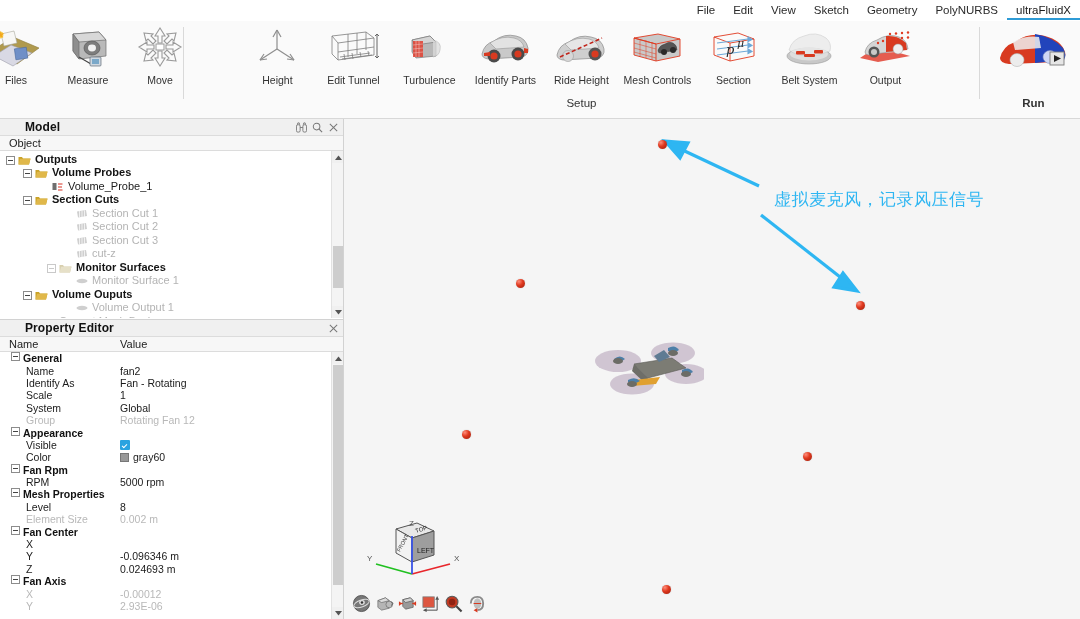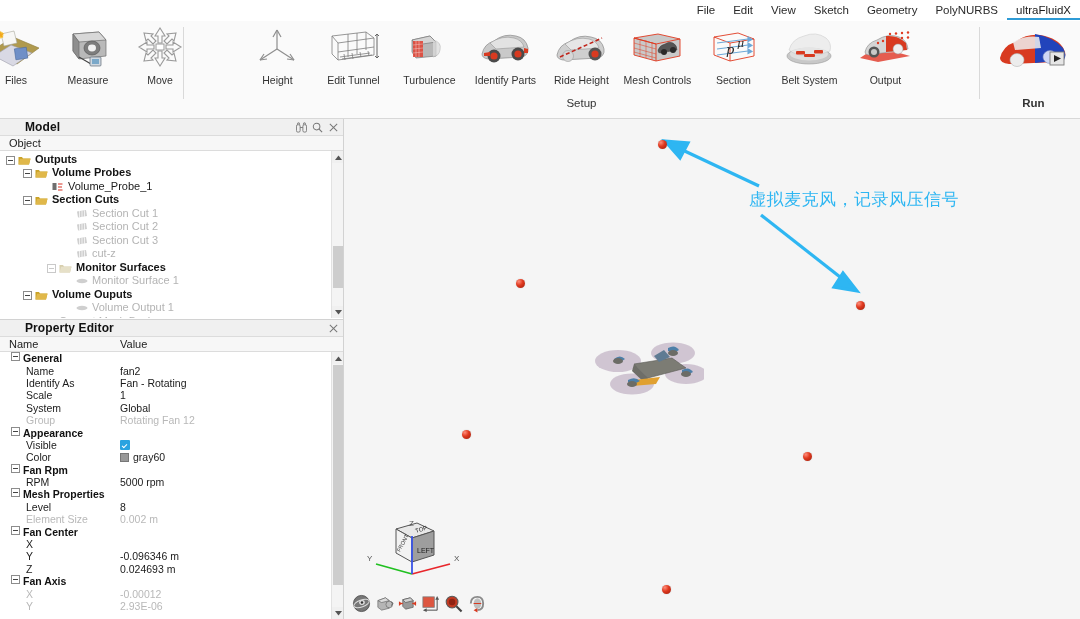--- a/index.html
+++ b/index.html
@@ -836,21 +836,21 @@
 
   <svg style="position:absolute;left:0;top:0;width:736px;height:500px;pointer-events:none" viewBox="0 0 736 500">
     <g stroke="#2eb6f2" stroke-width="3.2" fill="#2eb6f2">
       <path d="M415 67 L330 27" fill="none"></path>
       <polygon points="321,22 344,24 336,39"></polygon>
       <path d="M417 96 L505 165" fill="none"></path>
       <polygon points="513,172 490,168 499,154"></polygon>
     </g>
   </svg>
 
-  <div class="annot-text" style="left:405px; top:69px;">虚拟麦克风，记录风压信号</div>
+  <div class="annot-text" style="left:430px; top:69px;">虚拟麦克风，记录风压信号</div>
 
   <div class="probe" style="left:314px; top:21px;"></div>
   <div class="probe" style="left:172px; top:160px;"></div>
   <div class="probe" style="left:512px; top:182px;"></div>
   <div class="probe" style="left:118px; top:311px;"></div>
   <div class="probe" style="left:459px; top:333px;"></div>
   <div class="probe" style="left:318px; top:466px;"></div>
 
   <svg class="axis-widget" viewBox="0 0 120 75">
 

